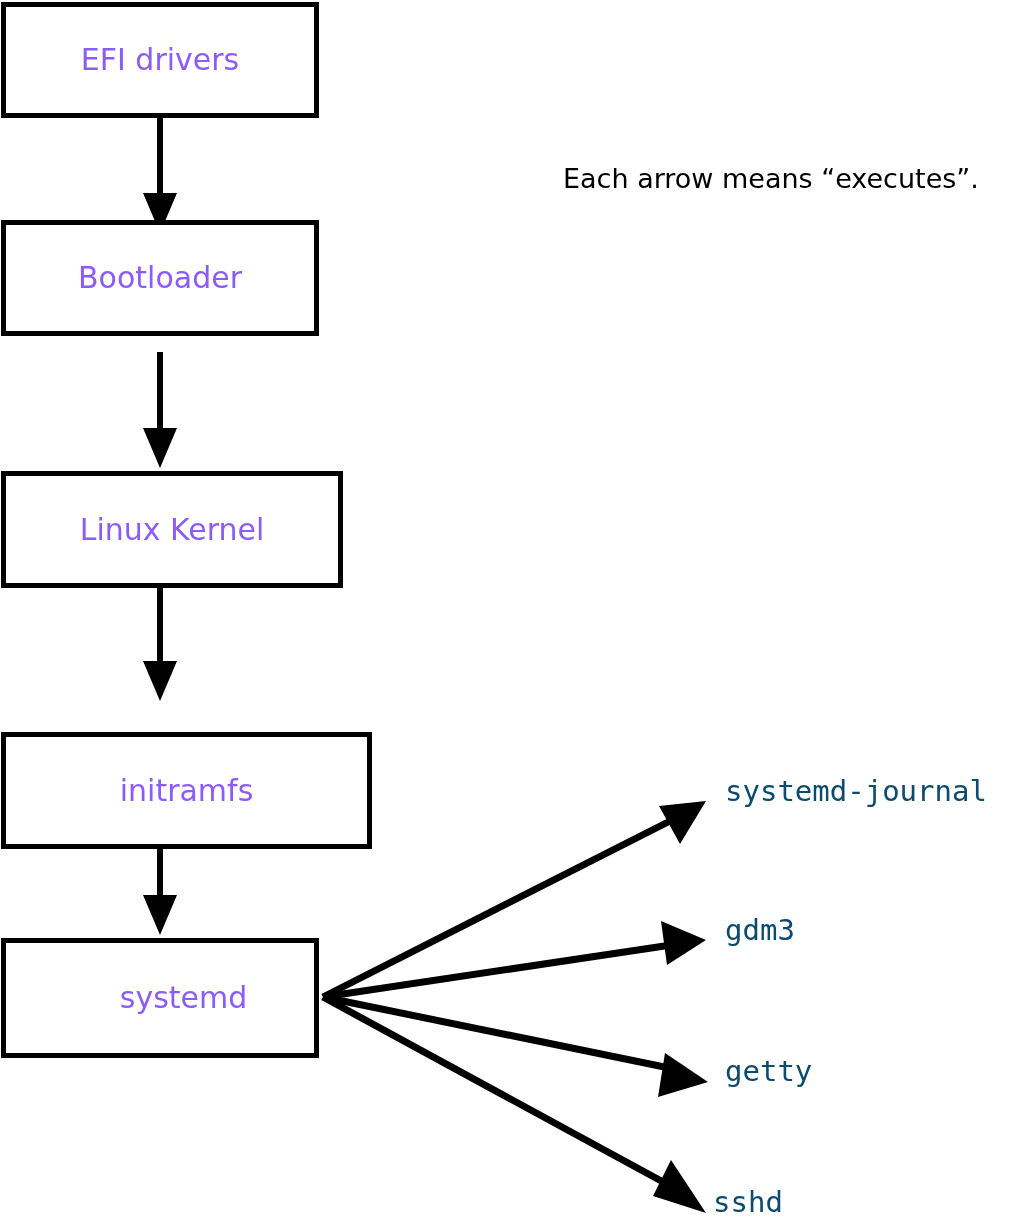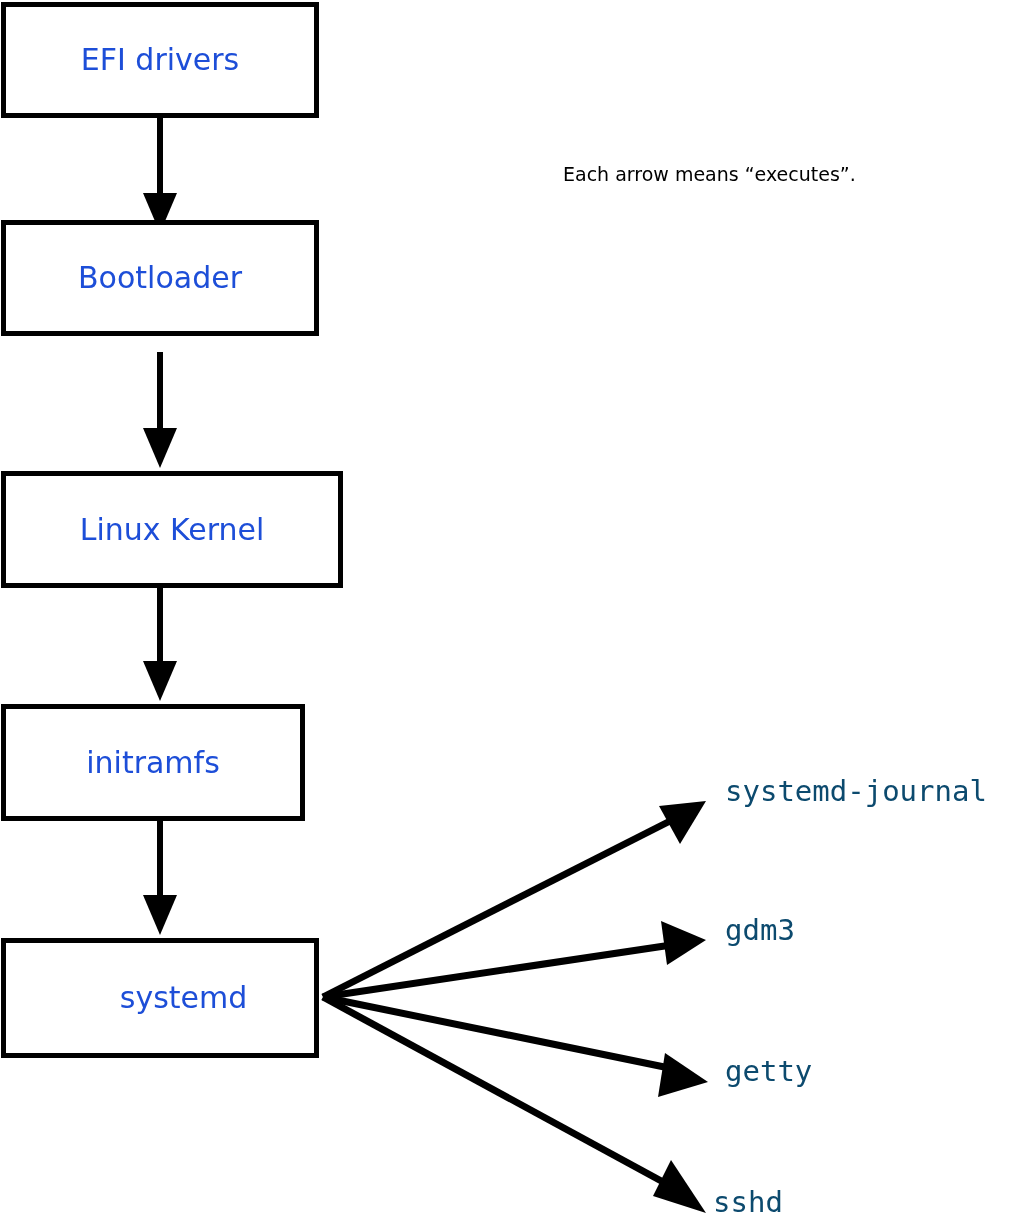--- a/index.html
+++ b/index.html
@@ -25,35 +25,35 @@
     background: #ffffff;
     border: 5px solid #000000;
     display: flex;
     align-items: center;
     justify-content: center;
   }
   .node-label {
     font-family: "DejaVu Sans", "Liberation Sans", sans-serif;
     font-size: 30px;
     line-height: 1;
-    color: #1d4ed8;
+    color: #8b5cf6;
     white-space: nowrap;
   }
   .leaf-label {
     position: absolute;
     font-family: "DejaVu Sans Mono", "Liberation Mono", monospace;
     font-size: 29px;
     line-height: 1;
     color: #0c4a6e;
     white-space: nowrap;
   }
   .caption {
     position: absolute;
     font-family: "DejaVu Sans", "Liberation Sans", sans-serif;
-    font-size: 19px;
+    font-size: 27px;
     line-height: 1;
     color: #000000;
     white-space: nowrap;
   }
   #edges {
     position: absolute;
     left: 0;
     top: 0;
     width: 1023px;
     height: 1230px;
@@ -107,21 +107,21 @@
   </div>
 
   <div class="node-box" style="left:1px; top:220px; width:318px; height:116px;">
     <span class="node-label">Bootloader</span>
   </div>
 
   <div class="node-box" style="left:1px; top:471px; width:342px; height:117px;">
     <span class="node-label">Linux Kernel</span>
   </div>
 
-  <div class="node-box" style="left:1px; top:704px; width:304px; height:117px;">
+  <div class="node-box" style="left:1px; top:732px; width:371px; height:117px;">
     <span class="node-label">initramfs</span>
   </div>
 
   <div class="node-box" style="left:1px; top:938px; width:318px; height:120px;padding-left:47px;">
     <span class="node-label">systemd</span>
   </div>
 
   <div class="leaf-label" style="left:725px; top:777px;">systemd-journal</div>
 
   <div class="leaf-label" style="left:725px; top:916px;">gdm3</div>

